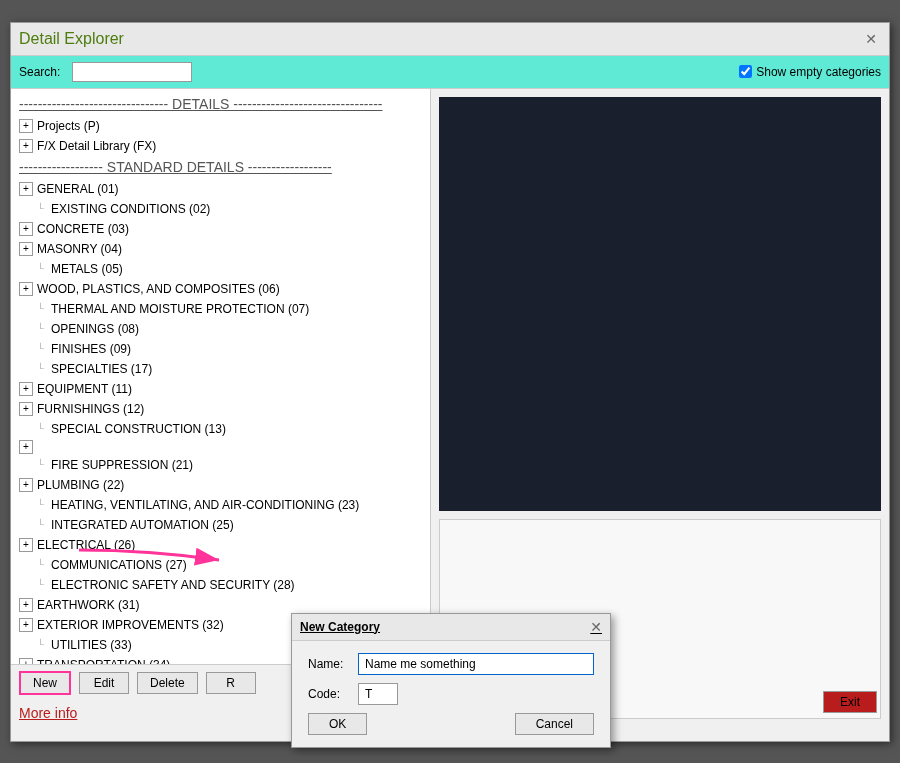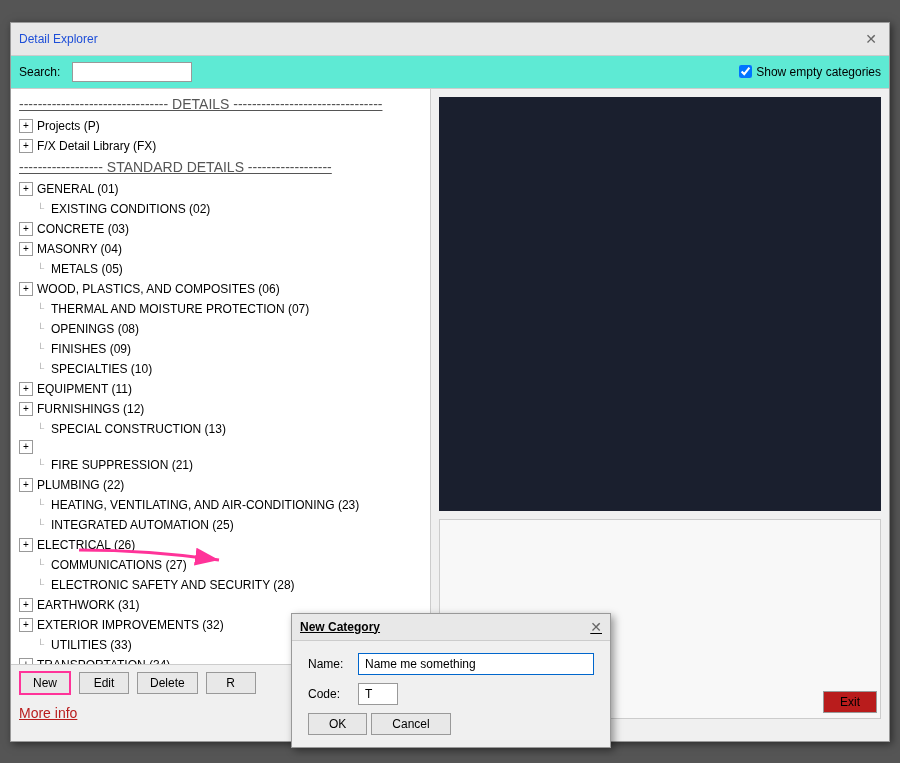--- a/index.html
+++ b/index.html
@@ -24,22 +24,22 @@
     }
     .title-bar {
       background: #e8e8e8;
       border-bottom: 1px solid #ccc;
       padding: 6px 8px;
       display: flex;
       justify-content: space-between;
       align-items: center;
     }
     .title-text {
-      font-size: 12px;
-      color: #1d4ed8;
+      font-size: 16px;
+      color: #4d7c0f;
     }
     .close-btn {
       cursor: pointer;
       font-size: 14px;
       color: #666;
       width: 20px;
       height: 20px;
       display: flex;
       align-items: center;
       justify-content: center;
@@ -234,22 +234,22 @@
     }
     .dialog-input-small {
       width: 40px;
       border: 1px solid #999;
       padding: 3px 6px;
       font-size: 12px;
       background: white;
     }
     .dialog-buttons {
       display: flex;
-      justify-content: flex-start;
-      gap: 4px;
+      justify-content: space-between;
+      gap: 28px;
     }
     .dialog-btn {
       padding: 3px 20px;
       border: 1px solid #999;
       background: #e8e8e8;
       cursor: pointer;
       font-size: 12px;
     }
     
     .pink-arrow {
@@ -341,21 +341,21 @@
           <span>OPENINGS (08)</span>
         </div>
 
         <div class="tree-item indent">
           <span class="tree-connector">└</span>
           <span>FINISHES (09)</span>
         </div>
 
         <div class="tree-item indent">
           <span class="tree-connector">└</span>
-          <span>SPECIALTIES (10)</span>
+          <span>SPECIALTIES (17)</span>
         </div>
 
         <div class="tree-item">
           <span class="expand-icon">+</span>
           <span>EQUIPMENT (11)</span>
         </div>
 
         <div class="tree-item">
           <span class="expand-icon">+</span>
           <span>FURNISHINGS (12)</span>

